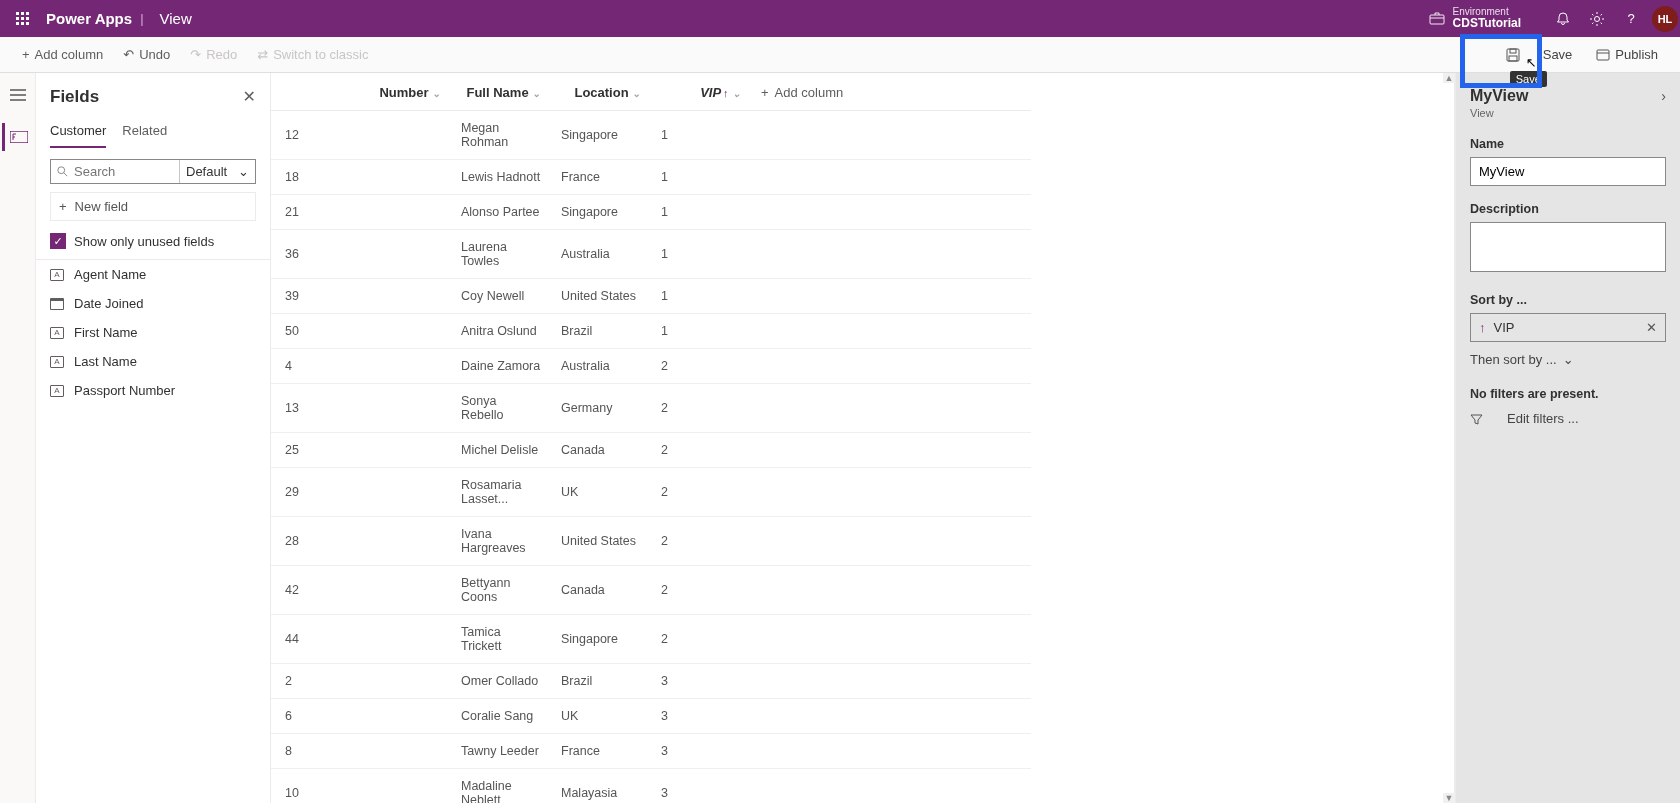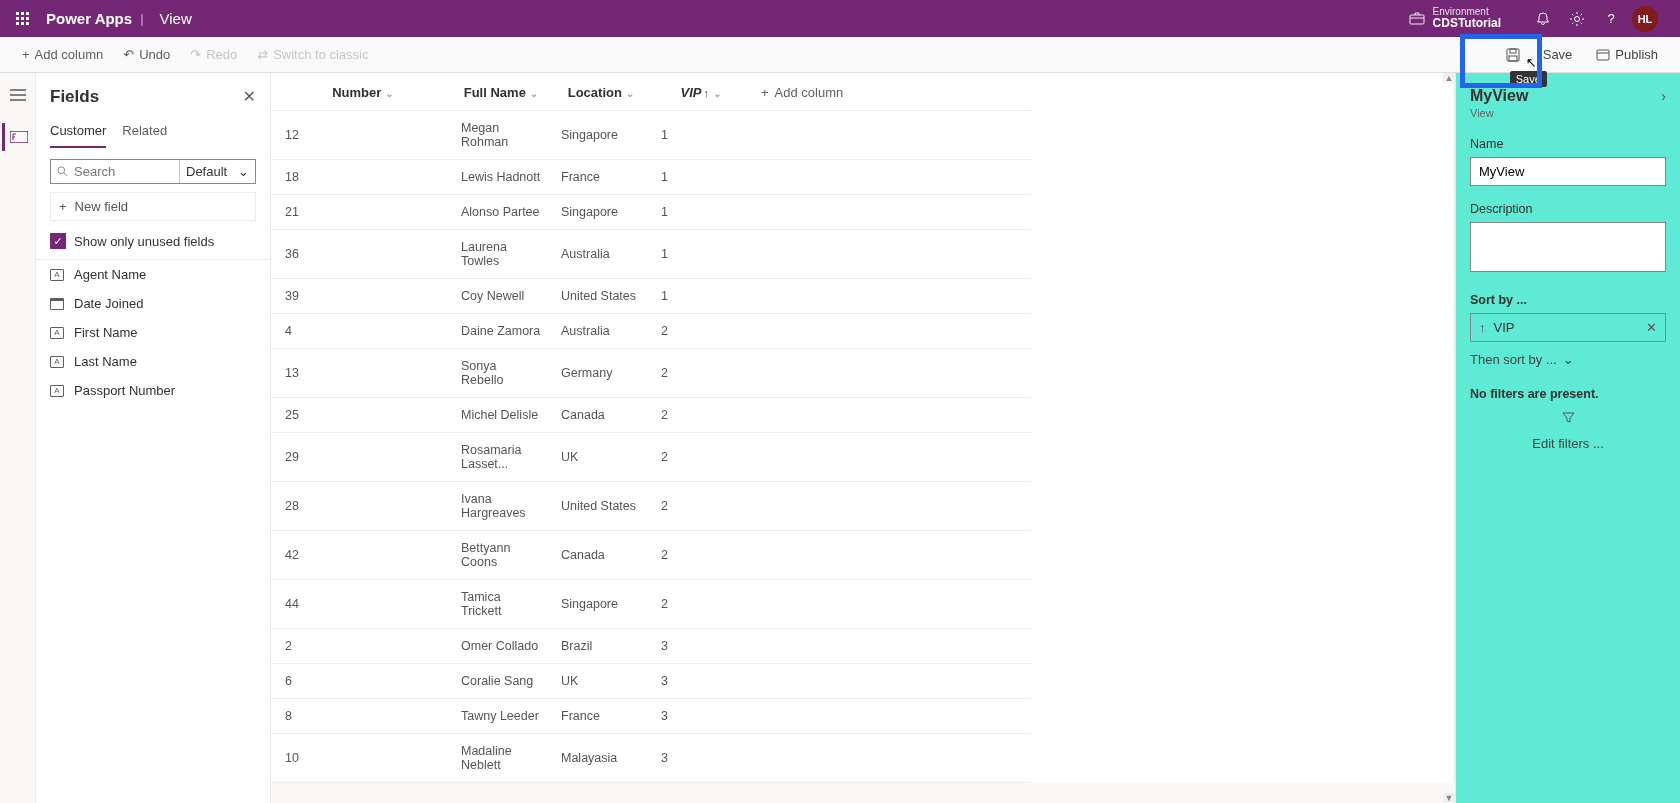--- a/index.html
+++ b/index.html
@@ -1,21 +1,21 @@
 <!DOCTYPE html>
 <html><head>
 <meta charset="utf-8">
 <style>
   * { box-sizing: border-box; margin: 0; padding: 0; }
   body { font-family: "Segoe UI", -apple-system, sans-serif; font-size: 13px; color: #333; background: #f3f2f1; overflow: hidden; }
   
   
   .top-header {
     height: 37px; background: #742774; color: #fff;
-    display: flex; align-items: center; padding: 0 22px 0 6px;
+    display: flex; align-items: center; padding: 0 2px 0 6px;
   }
   .waffle { width: 32px; height: 32px; display:flex; align-items:center; justify-content:center; cursor:pointer; }
   .waffle-grid { display:grid; grid-template-columns:repeat(3,3px); grid-template-rows:repeat(3,3px); gap:2px;}
   .waffle-grid span{background:#fff;width:3px;height:3px;}
   .app-title { font-size: 15px; font-weight:600; margin-left:8px; }
   .top-header .divider { margin: 0 8px; color:#d6a6d6;}
   .header-spacer { flex:1; }
   .env-block { text-align:left; margin-right:25px; line-height:1.1; display:flex; align-items:center; gap:8px;}
   .env-icon { opacity:.9; }
   .env-label { font-size:10px; opacity:.85; }
@@ -58,48 +58,48 @@
   .field-list{ border-top:1px solid #edebe9;}
   .field-item{ display:flex; align-items:center; gap:10px; padding:7px 14px; font-size:13px; color:#323130; cursor:pointer;}
   .field-icon{ width:14px; height:12px; border:1px solid #605e5c; border-radius:1px; font-size:8px; display:flex; align-items:center; justify-content:center; color:#605e5c;}
   .field-icon.cal{ border-top:3px solid #605e5c;}
   
   
   .table-area{ flex:1; display:flex; overflow:hidden;}
   .table-wrap{ flex:1; overflow-y:auto; background:#faf9f8; position:relative;}
   .table-inner{ background:#fff; margin:0; border-right:1px solid #edebe9;}
   table{ border-collapse:collapse; width:100%; max-width:760px;}
-  thead th{ text-align:center; font-weight:600; font-size:13px; color:#323130; padding:12px 10px 10px 10px; border-bottom:1px solid #edebe9; background:#fff; position:sticky; top:0;}
+  thead th{ text-align:right; font-weight:600; font-size:13px; color:#323130; padding:12px 10px 10px 10px; border-bottom:1px solid #edebe9; background:#fff; position:sticky; top:0;}
   thead th .chev{ color:#a6a6a6; margin-left:4px; font-size:10px;}
   thead th .sort{ color:#742774; margin-left:2px; font-size:11px;}
   tbody td{ padding:10px 10px; font-size:12.5px; color:#555; border-bottom:1px solid #f0efee;}
   tbody td:first-child, thead th:first-child{ padding-left:14px;}
   .col-number{ width:180px;}
   .col-fullname{ width:100px;}
   .col-location{ width:100px;}
   .col-vip{ width:100px;font-style:italic;}
   .add-col-th{ color:#605e5c; font-weight:400; cursor:pointer;}
   .add-col-th span{ display:flex; align-items:center; gap:6px;}
   .scrollbar-arrow{ position:absolute; right:0; color:#888; font-size:9px; background:#f0f0f0; width:12px; text-align:center;}
   
   
-  .props-panel{ width:225px; background:#5eead4; border-left:1px solid #edebe9; padding:14px 14px;}
+  .props-panel{ width:225px; background:#e5e5e5; border-left:1px solid #edebe9; padding:14px 14px;}
   .pp-header{ display:flex; align-items:center; justify-content:space-between;}
   .pp-title{ font-size:16px; font-weight:600; color:#323130;}
   .pp-chev{ color:#555; font-size:14px; cursor:pointer;}
   .pp-sub{ font-size:11px; color:#666; margin-top:2px; margin-bottom:18px;}
-  .pp-label{ font-size:12.5px; font-weight:400; color:#323130; margin-bottom:6px;}
+  .pp-label{ font-size:12.5px; font-weight:700; color:#323130; margin-bottom:6px;}
   .pp-input{ width:100%; border:1px solid #8a8886; padding:6px 8px; font-size:13px; margin-bottom:16px; outline:none;}
   .pp-textarea{ width:100%; height:50px; border:1px solid #8a8886; padding:6px 8px; font-size:13px; margin-bottom:18px; resize:none; outline:none;}
   .sort-chip{ border:1px solid #8a8886; display:flex; align-items:center; padding:6px 8px; gap:8px; font-size:13px; margin-bottom:10px;}
   .sort-chip .arrow-up{ color:#742774;}
   .sort-chip .x{ margin-left:auto; color:#555; cursor:pointer;}
   .then-sort{ font-size:13px; color:#444; display:flex; align-items:center; gap:6px; cursor:pointer; margin-bottom:20px;}
   .filters-none{ font-size:12.5px; font-weight:600; color:#323130; margin:6px 0 10px 0;}
-  .edit-filters{ font-size:13px; color:#444; display:flex; align-items:center; gap:12px; cursor:pointer;flex-direction:column;}
+  .edit-filters{ font-size:13px; color:#444; display:flex; align-items:flex-end; gap:24px; cursor:pointer;}
   
   svg{display:block;}
 </style>
 </head>
 <body>
 
 <div class="top-header">
   <div class="waffle">
     <div class="waffle-grid">
       <span></span>
@@ -314,20 +314,27 @@
                 <td></td>
               </tr>
               <tr>
                 <td>39</td>
                 <td>Coy Newell</td>
                 <td>United States</td>
                 <td>1</td>
                 <td></td>
               </tr>
               <tr>
+                <td>50</td>
+                <td>Anitra Oslund</td>
+                <td>Brazil</td>
+                <td>1</td>
+                <td></td>
+              </tr>
+              <tr>
                 <td>4</td>
                 <td>Daine Zamora</td>
                 <td>Australia</td>
                 <td>2</td>
                 <td></td>
               </tr>
               <tr>
                 <td>13</td>
                 <td>Sonya Rebello</td>
                 <td>Germany</td>

